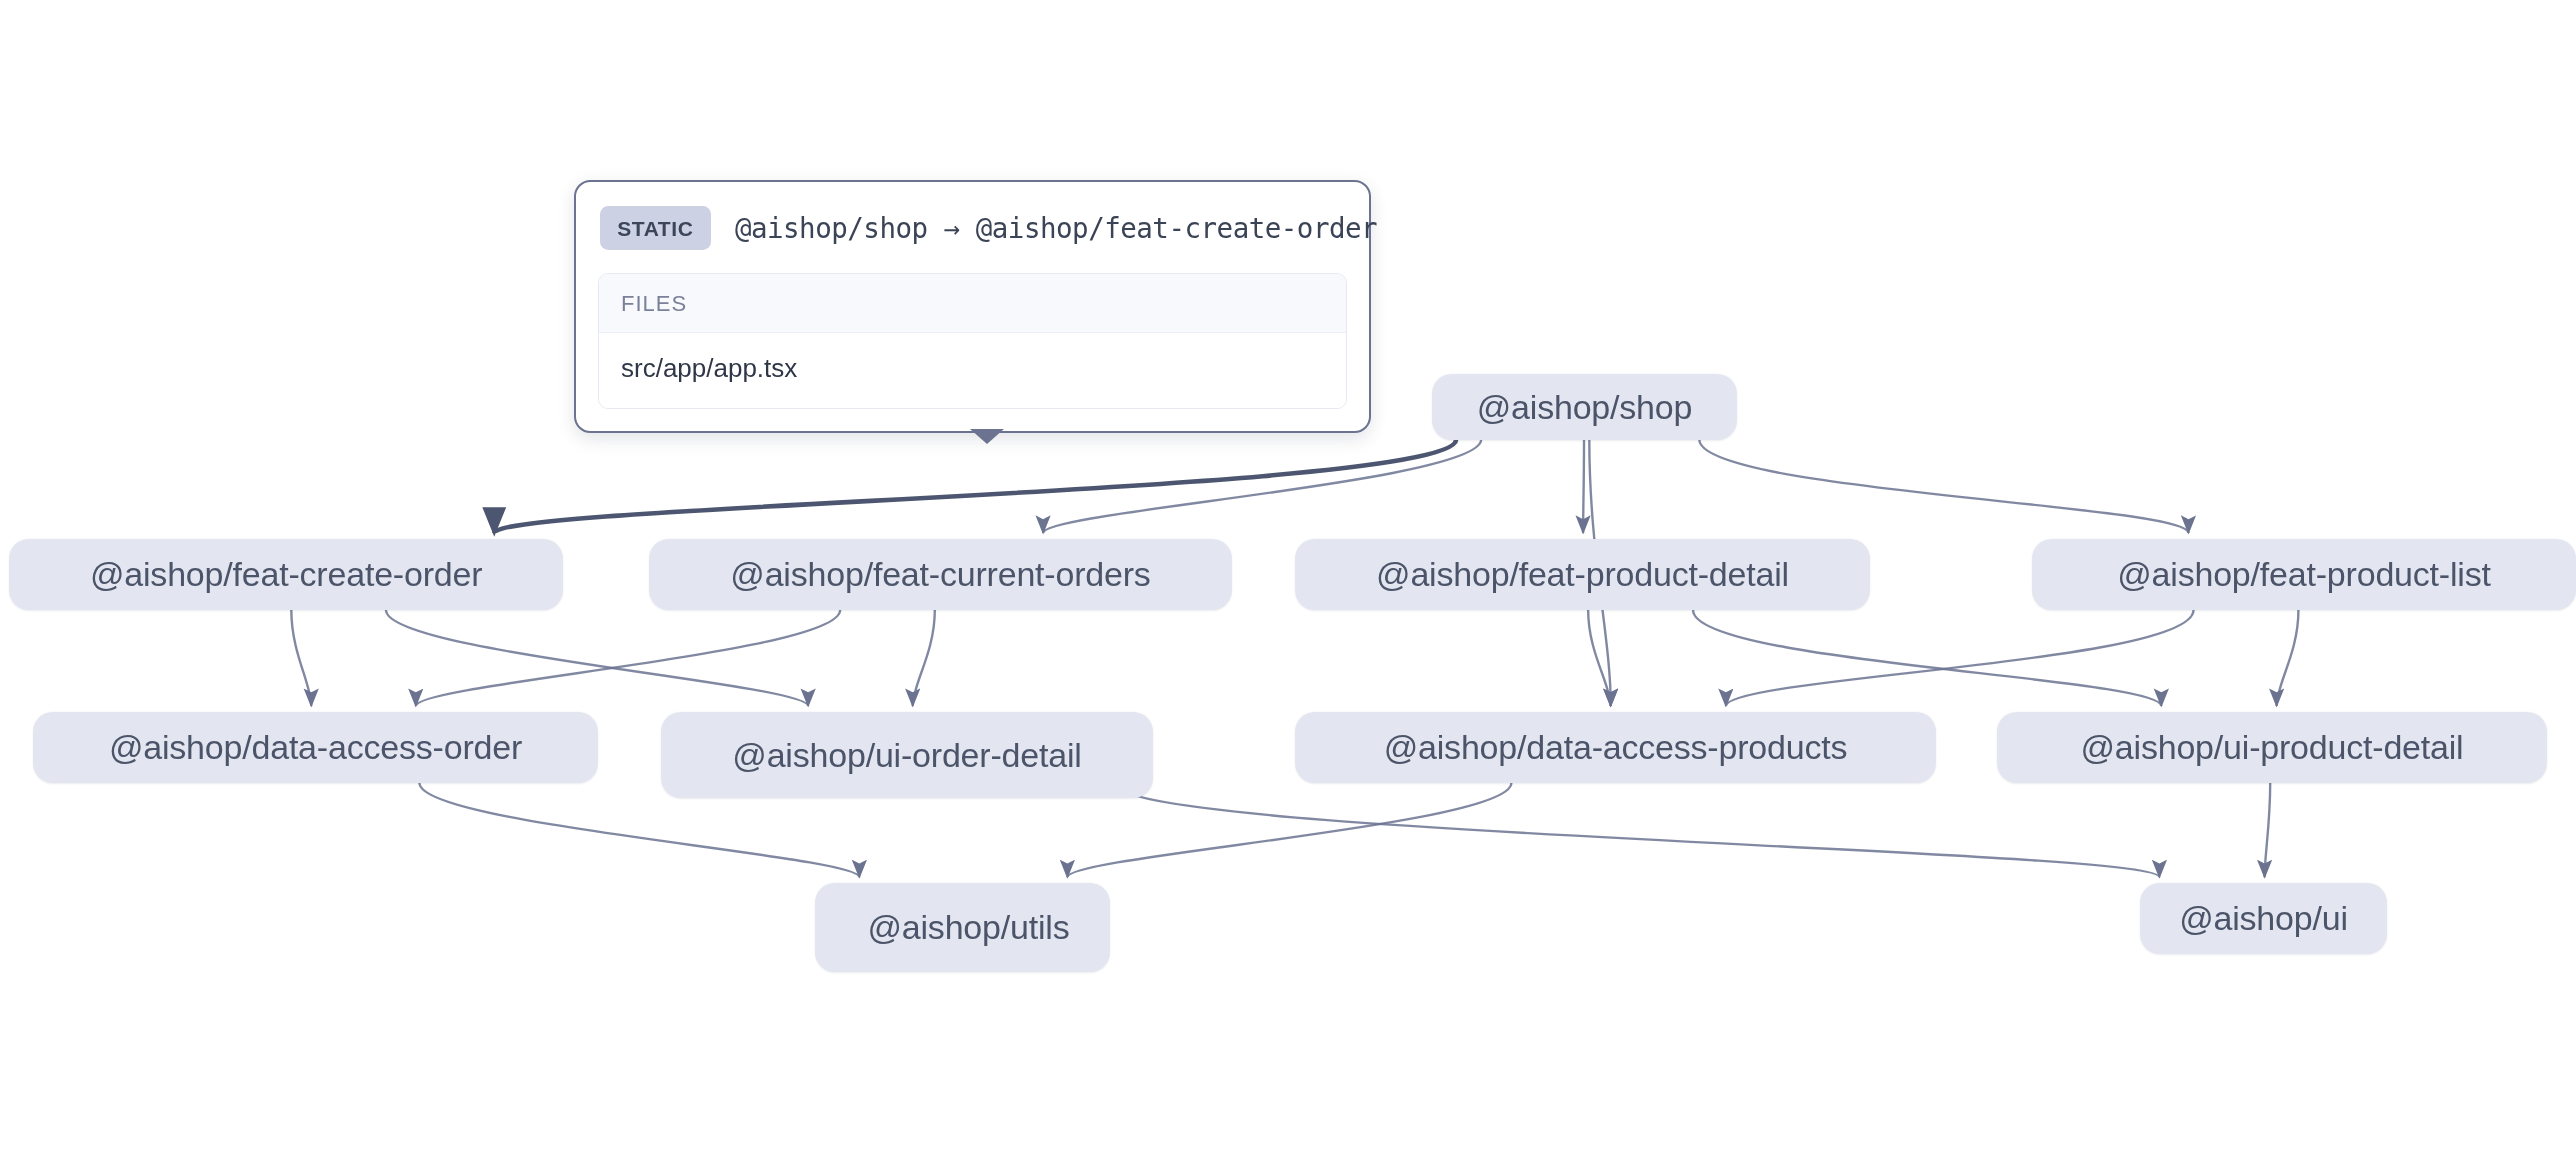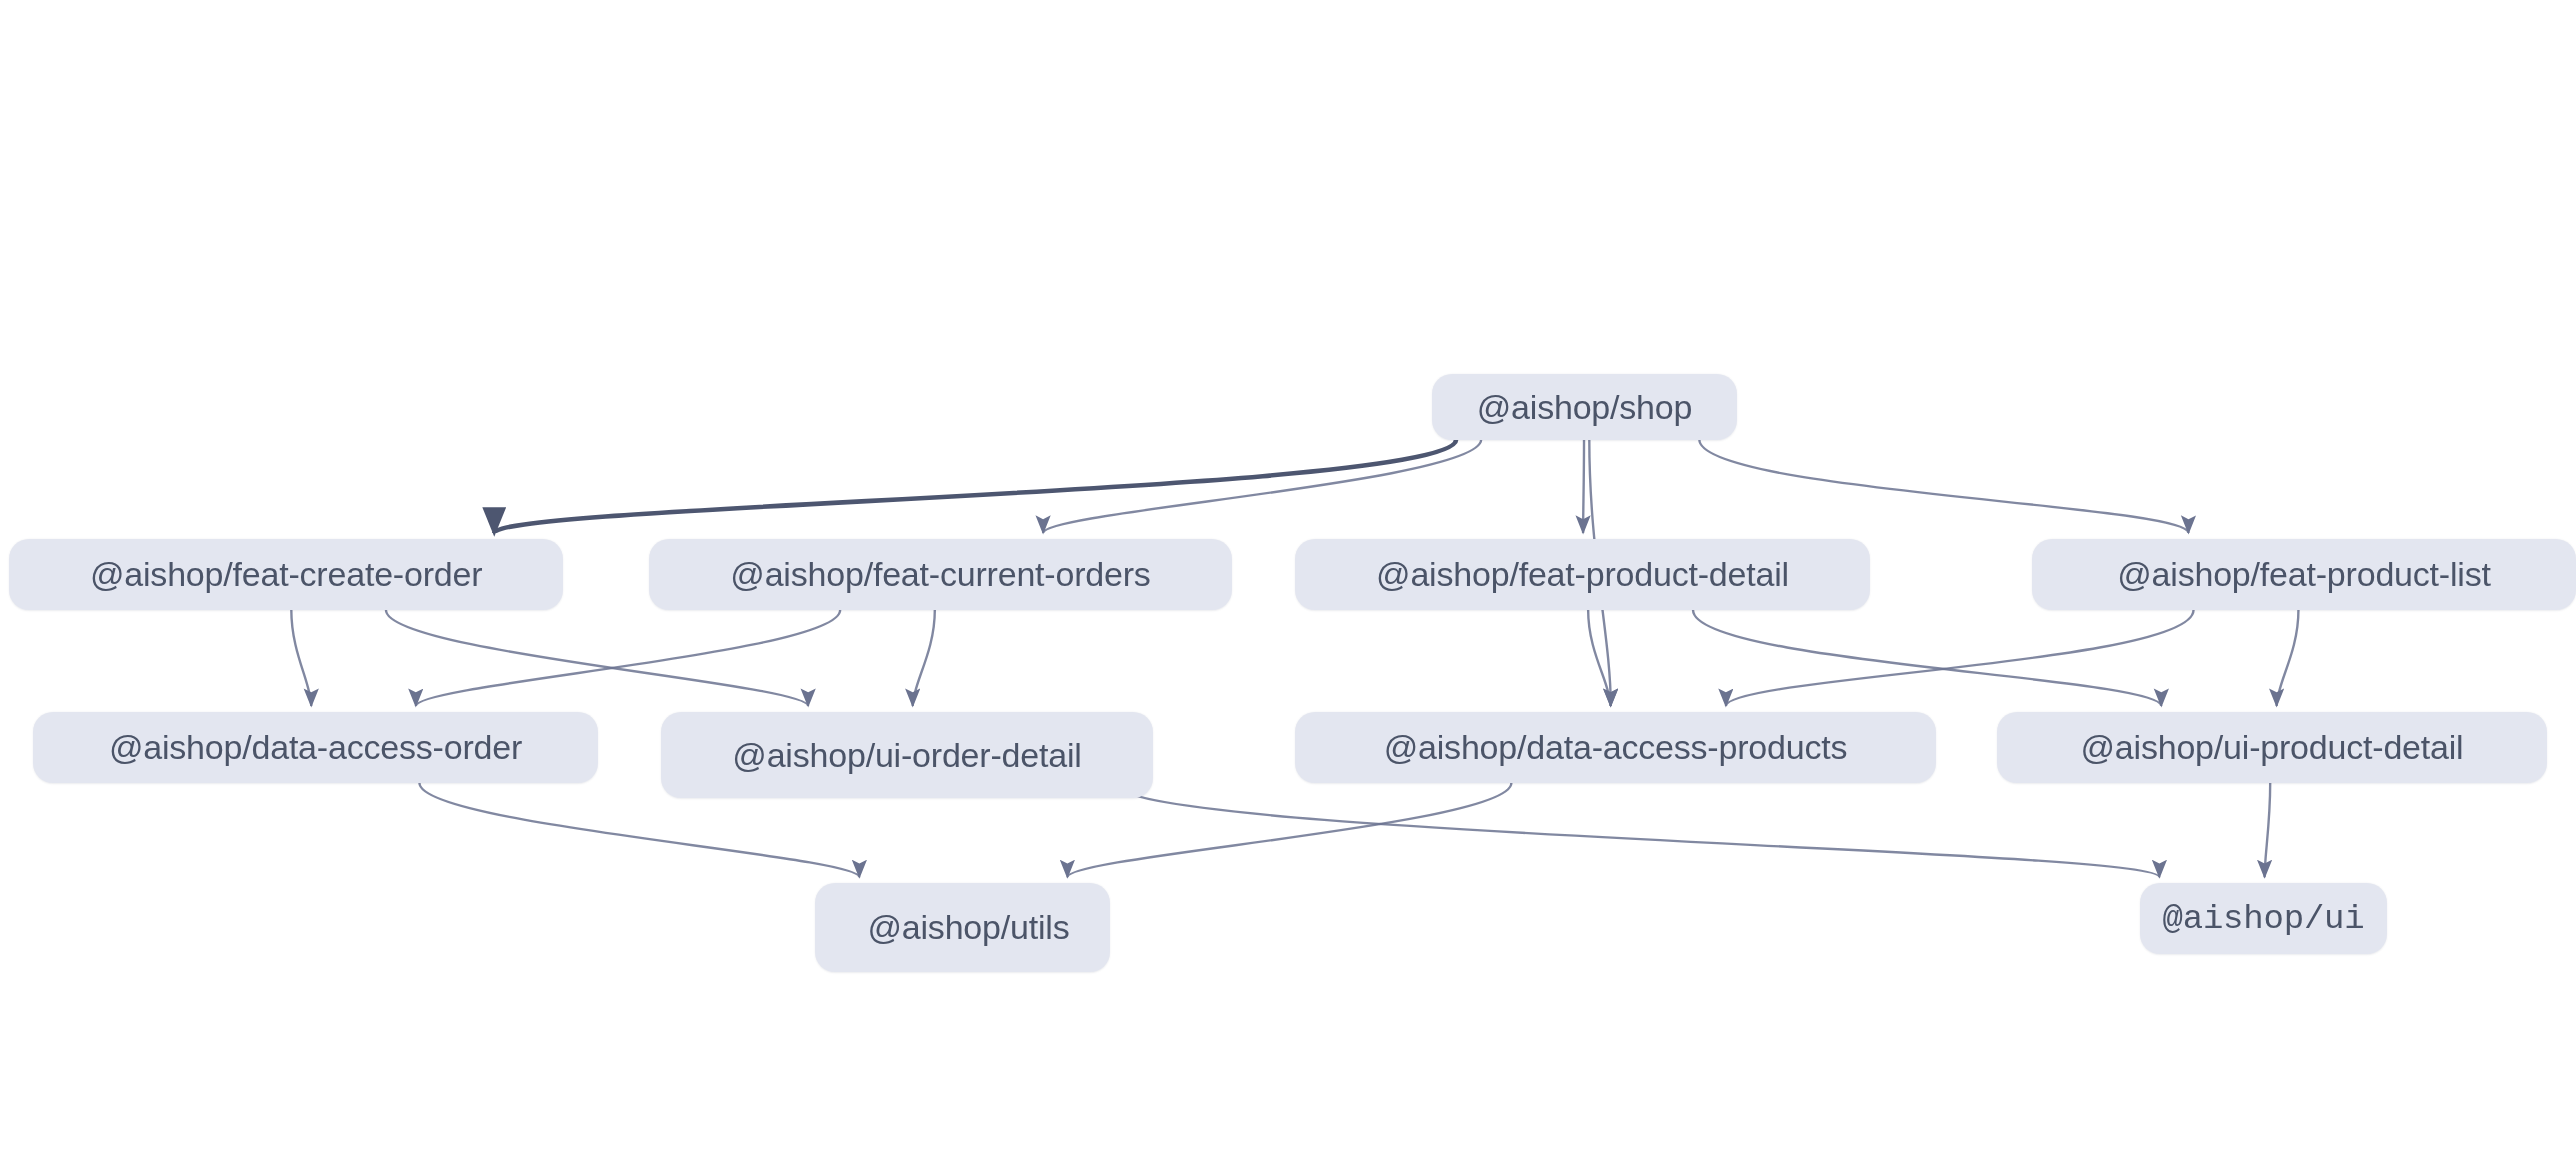--- a/index.html
+++ b/index.html
@@ -166,20 +166,31 @@
       </div>
       <div class="node" style="left: 1295px; top: 712px; width: 641px; height: 71px; justify-content: center;">
         <span>@aishop/data-access-products</span>
       </div>
       <div class="node" style="left: 1997px; top: 712px; width: 550px; height: 71px;">
         <span>@aishop/ui-product-detail</span>
       </div>
       <div class="node" style="left: 815px; top: 883px; width: 295px; height: 89px; padding-left: 12px;">
         <span>@aishop/utils</span>
       </div>
-      <div class="node" style="left: 2140px; top: 883px; width: 247px; height: 71px; font-family: Liberation Mono, monospace;">
+      <div class="node" style="left: 2140px; top: 883px; width: 247px; height: 71px;">
         <span>@aishop/ui</span>
       </div>
     </div>
 
+  <div id="tooltip">
+    <div class="tt-head">
+      <span class="tt-badge">STATIC</span>
+      <span class="tt-path">@aishop/shop → @aishop/feat-create-order</span>
+    </div>
+    <div class="tt-files">
+      <div class="tt-files-header">FILES</div>
+      <div class="tt-file-row">src/app/app.tsx</div>
+    </div>
+    <div class="tooltip-tail"></div>
+  </div>
 
 </div>
 
 
 </body></html>

